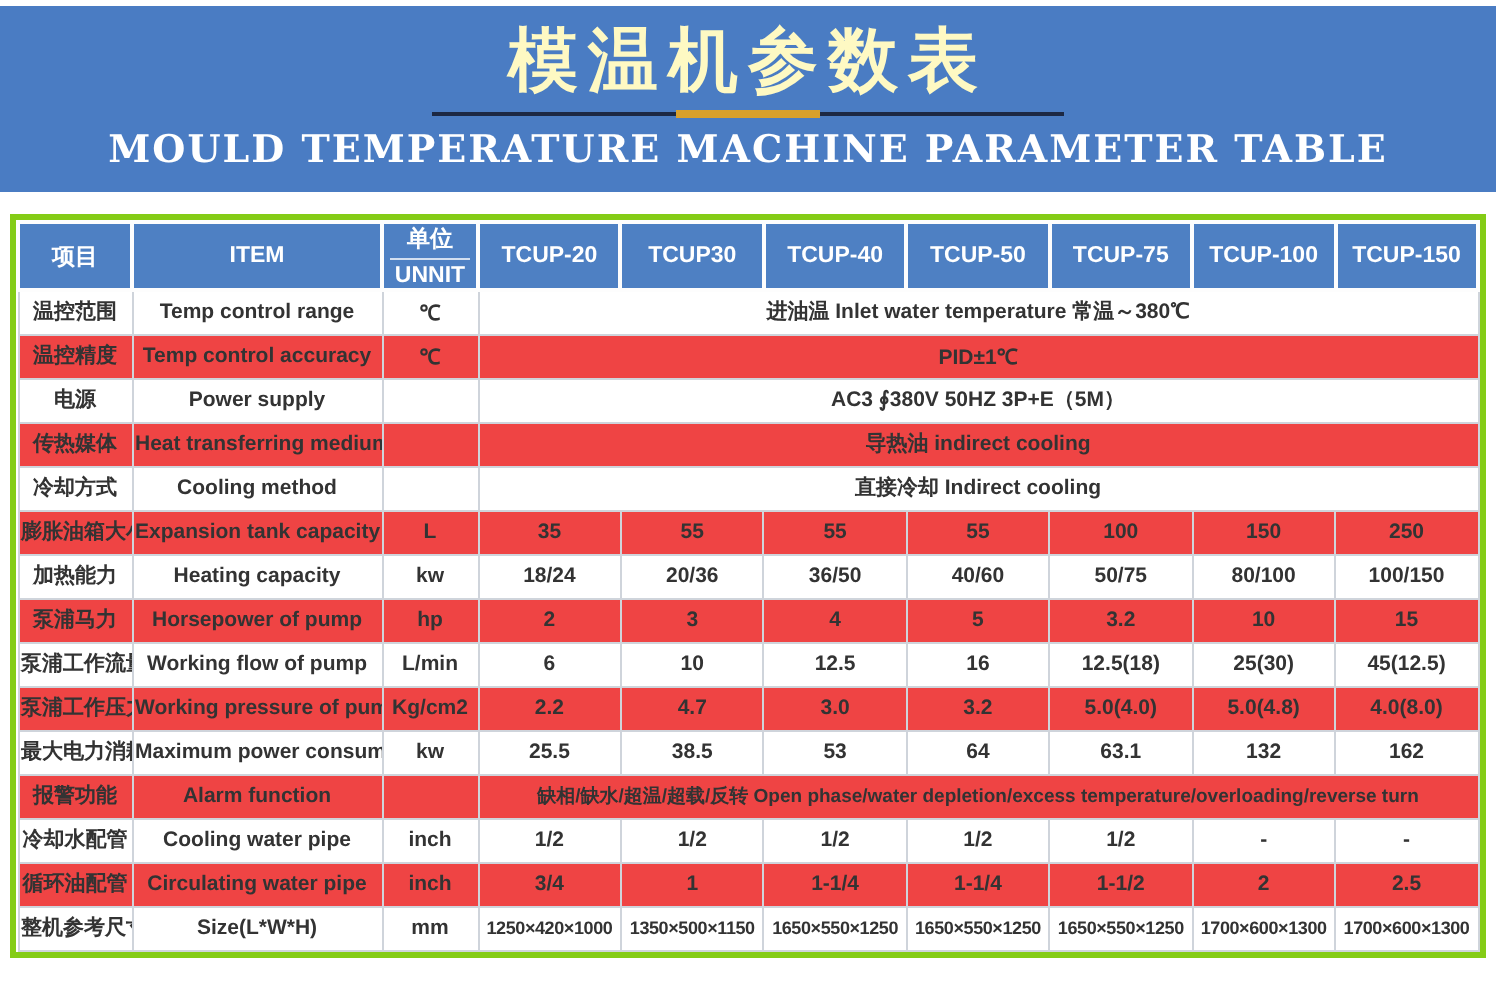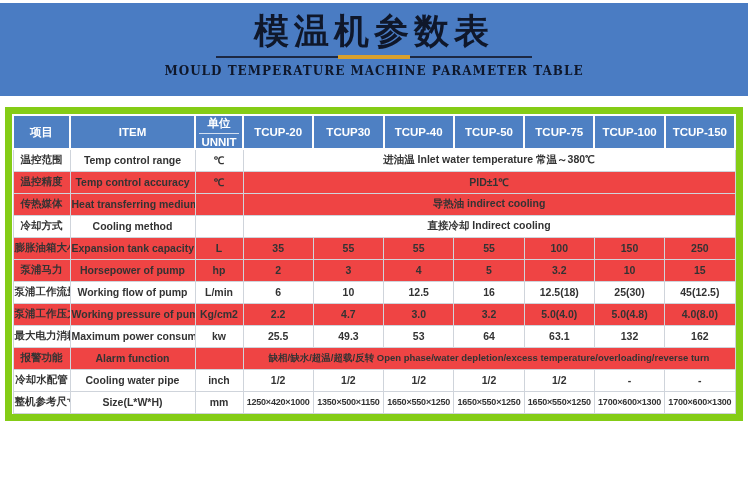--- a/index.html
+++ b/index.html
@@ -1,31 +1,31 @@
 <!DOCTYPE html>
 <html><head>
 <meta charset="utf-8">
 <style>
   * { box-sizing: border-box; margin: 0; padding: 0; }
   html,body { width: 748px; height: 504px; background: #ffffff; overflow: hidden;
               font-family: "Liberation Sans", sans-serif; }
 
   
   .banner { margin-top: 3px; height: 93px; background: #4a7cc3; text-align: center; }
-  .banner-title { padding-top: 6px; color: #0f172a; font-family: "DejaVu Serif", serif;
+  .banner-title { padding-top: 6px; color: #fef9c3; font-family: "DejaVu Serif", serif;
                   font-weight: bold; font-size: 35px; letter-spacing: 5px; line-height: 1.25; }
   .divider { position: relative; width: 316px; height: 5px; margin: 1px auto 0; }
   .divider-line { position: absolute; top: 2px; left: 0; right: 0; height: 2px; background: #1c2843; }
   .divider-accent { position: absolute; top: 1px; left: 50%; transform: translateX(-50%);
                     width: 72px; height: 4px; background: #d9a02c; }
-  .banner-subtitle { margin-top: 5px; color: #0f172a; font-family: "DejaVu Serif", serif;
-                     font-weight: bold; font-size: 12px; letter-spacing: 1px; }
+  .banner-subtitle { margin-top: 5px; color: #ffffff; font-family: "DejaVu Serif", serif;
+                     font-weight: bold; font-size: 19px; letter-spacing: 1px; }
 
   
-  .table-wrap { margin: 11px 5px 0 5px; border: 7px solid #84cc16; }
+  .table-wrap { margin: 11px 5px 0 5px; border: 3px solid #84cc16; }
   table { width: 100%; border-collapse: collapse; table-layout: fixed; color: #333; }
   thead th { background: #4e80c3; color: #ffffff; border: 2px solid #fdfdfd;
              font-size: 11.5px; font-weight: bold; height: 34px; text-align: center;
              vertical-align: middle; }
   th.item-cn-th, th.unit-th { font-size: 11.5px; }
   .unit-th .unit-top { display: block; border-bottom: 1px solid rgba(255,255,255,.75);
                        padding-bottom: 2px; margin: 0 3px 2px 3px; }
   tbody td { border: 1px solid #cfd4db; height: 22px; text-align: center;
              vertical-align: middle; font-weight: 700; font-size: 10.5px;
              white-space: nowrap; overflow: hidden; padding: 0 1px; }
@@ -89,20 +89,26 @@
           <td class="en">Temp control range</td>
           <td class="unit">℃</td>
           <td class="merged" colspan="7">进油温 Inlet water temperature 常温～380℃</td>
         </tr>
         <tr class="stripe">
           <td class="cn">温控精度</td>
           <td class="en">Temp control accuracy</td>
           <td class="unit">℃</td>
           <td class="merged" colspan="7">PID±1℃</td>
         </tr>
+        <tr>
+          <td class="cn">电源</td>
+          <td class="en">Power supply</td>
+          <td class="unit"></td>
+          <td class="merged" colspan="7">AC3 ∮380V 50HZ 3P+E（5M）</td>
+        </tr>
         <tr class="stripe">
           <td class="cn">传热媒体</td>
           <td class="en">Heat transferring medium</td>
           <td class="unit"></td>
           <td class="merged" colspan="7">导热油 indirect cooling</td>
         </tr>
         <tr>
           <td class="cn">冷却方式</td>
           <td class="en">Cooling method</td>
           <td class="unit"></td>
@@ -113,20 +119,32 @@
           <td class="en">Expansion tank capacity</td>
           <td class="unit">L</td>
           <td class="val">35</td>
           <td class="val">55</td>
           <td class="val">55</td>
           <td class="val">55</td>
           <td class="val">100</td>
           <td class="val">150</td>
           <td class="val">250</td>
         </tr>
+        <tr>
+          <td class="cn">加热能力</td>
+          <td class="en">Heating capacity</td>
+          <td class="unit">kw</td>
+          <td class="val">18/24</td>
+          <td class="val">20/36</td>
+          <td class="val">36/50</td>
+          <td class="val">40/60</td>
+          <td class="val">50/75</td>
+          <td class="val">80/100</td>
+          <td class="val">100/150</td>
+        </tr>
         <tr class="stripe">
           <td class="cn">泵浦马力</td>
           <td class="en">Horsepower of pump</td>
           <td class="unit">hp</td>
           <td class="val">2</td>
           <td class="val">3</td>
           <td class="val">4</td>
           <td class="val">5</td>
           <td class="val">3.2</td>
           <td class="val">10</td>
@@ -154,21 +172,21 @@
           <td class="val">3.2</td>
           <td class="val">5.0(4.0)</td>
           <td class="val">5.0(4.8)</td>
           <td class="val">4.0(8.0)</td>
         </tr>
         <tr>
           <td class="cn">最大电力消耗</td>
           <td class="en">Maximum power consumption</td>
           <td class="unit">kw</td>
           <td class="val">25.5</td>
-          <td class="val">49.3</td>
+          <td class="val">38.5</td>
           <td class="val">53</td>
           <td class="val">64</td>
           <td class="val">63.1</td>
           <td class="val">132</td>
           <td class="val">162</td>
         </tr>
         <tr class="stripe">
           <td class="cn">报警功能</td>
           <td class="en">Alarm function</td>
           <td class="unit"></td>
@@ -178,20 +196,32 @@
           <td class="cn">冷却水配管</td>
           <td class="en">Cooling water pipe</td>
           <td class="unit">inch</td>
           <td class="val">1/2</td>
           <td class="val">1/2</td>
           <td class="val">1/2</td>
           <td class="val">1/2</td>
           <td class="val">1/2</td>
           <td class="val">-</td>
           <td class="val">-</td>
+        </tr>
+        <tr class="stripe">
+          <td class="cn">循环油配管</td>
+          <td class="en">Circulating water pipe</td>
+          <td class="unit">inch</td>
+          <td class="val">3/4</td>
+          <td class="val">1</td>
+          <td class="val">1-1/4</td>
+          <td class="val">1-1/4</td>
+          <td class="val">1-1/2</td>
+          <td class="val">2</td>
+          <td class="val">2.5</td>
         </tr>
         <tr>
           <td class="cn">整机参考尺寸</td>
           <td class="en">Size(L*W*H)</td>
           <td class="unit">mm</td>
           <td class="val small">1250×420×1000</td>
           <td class="val small">1350×500×1150</td>
           <td class="val small">1650×550×1250</td>
           <td class="val small">1650×550×1250</td>
           <td class="val small">1650×550×1250</td>

